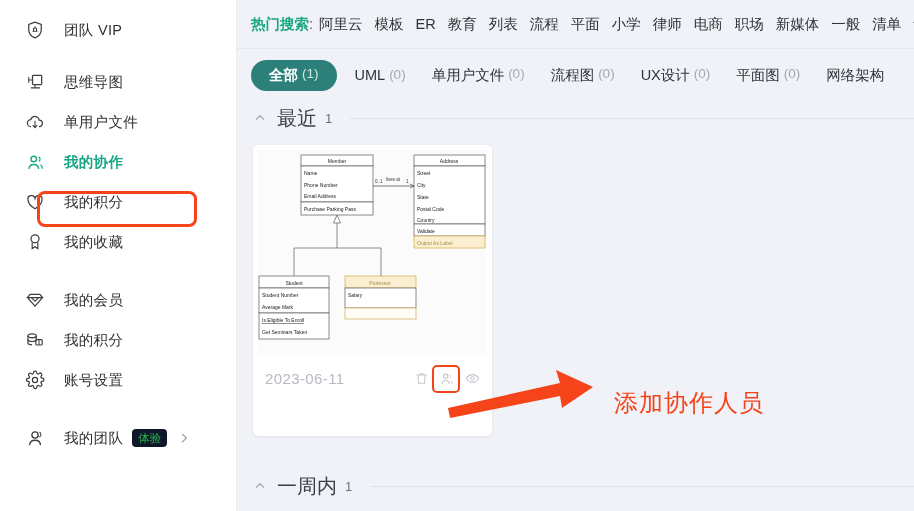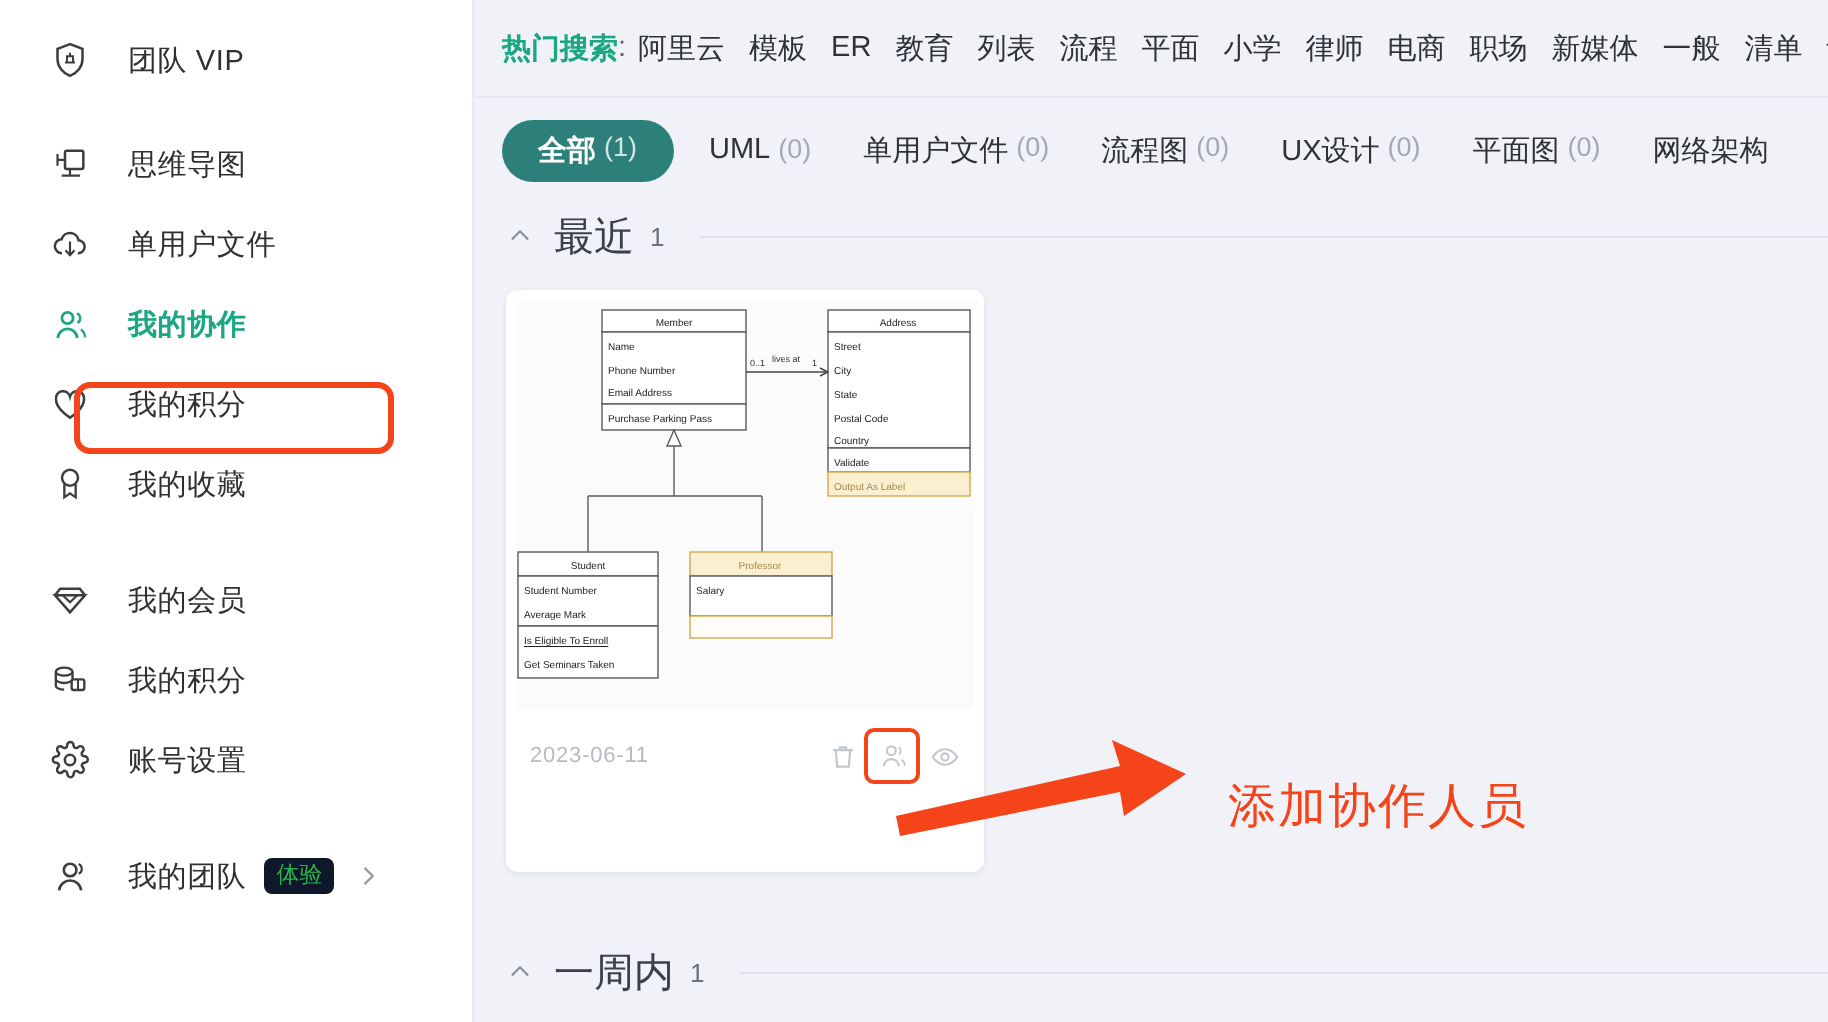--- a/index.html
+++ b/index.html
@@ -115,21 +115,21 @@
     height:215px;background:#ffffff;position:relative;overflow:hidden;
   }
   .thumb svg{display:block;}
   .card-title{
     font-size:13.5px;color:#2f3338;padding:8px 10px 0 12px;
     white-space:nowrap;overflow:hidden;text-overflow:clip;letter-spacing:.2px;
   }
   .card-meta{
     display:flex;align-items:center;padding:10px 12px 0 12px;
   }
-  .card-date{font-size:11px;color:#b6bac2;letter-spacing:.4px;}
+  .card-date{font-size:15px;color:#b6bac2;letter-spacing:.4px;}
   .card-actions{margin-left:auto;display:flex;align-items:center;gap:10px;color:#c3c7ce;}
   .card-actions .act{display:flex;align-items:center;cursor:pointer;}
   .act-collab{position:relative;}
   .act-box{
     position:absolute;left:-7px;top:-6px;width:28px;height:28px;
     border:2.5px solid #f5431a;border-radius:5px;box-sizing:border-box;
     pointer-events:none;
   }
 
   

